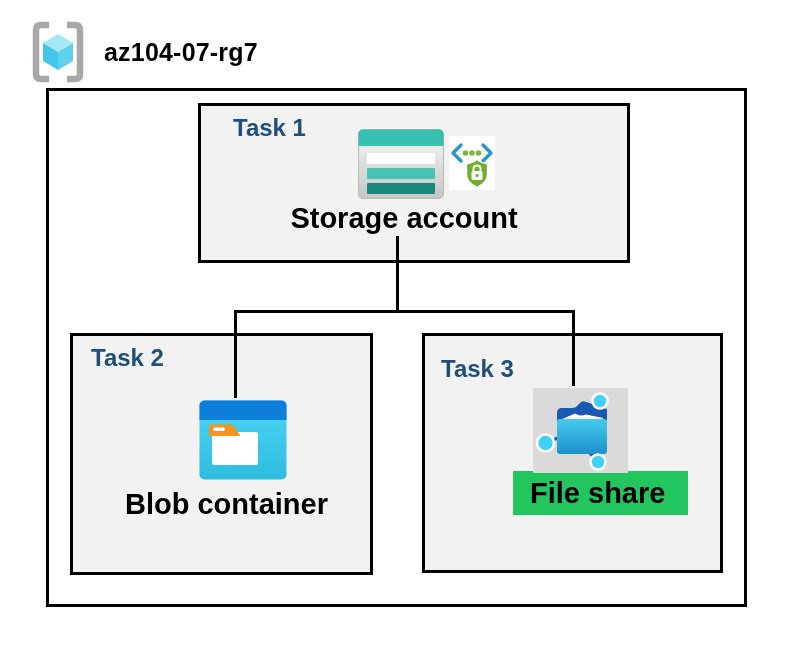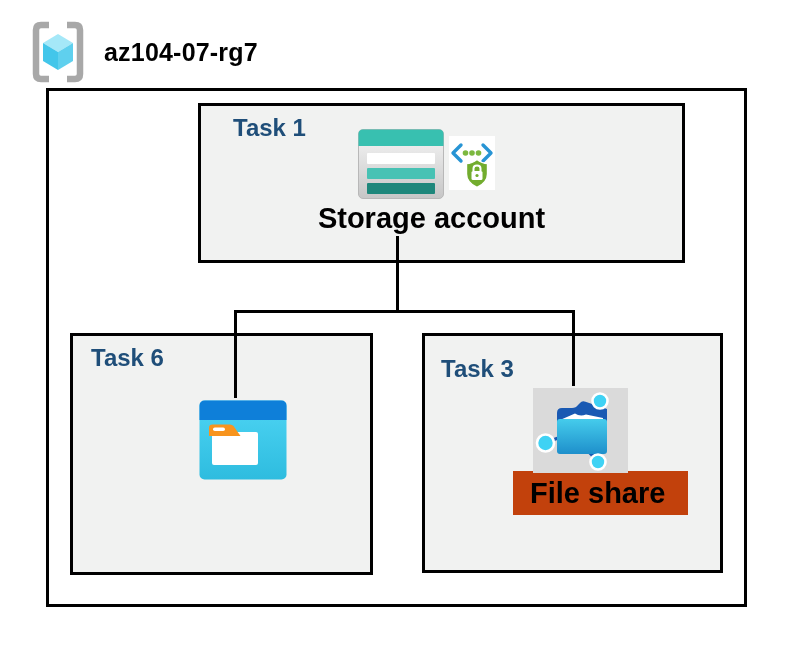--- a/index.html
+++ b/index.html
@@ -16,21 +16,21 @@
   
   .outer-box{
     position:absolute;left:46px;top:88px;width:701px;height:519px;
     border:3px solid #000;background:#fff;box-sizing:border-box;
   }
   
   .task-box{
     position:absolute;border:3px solid #000;background:#F1F2F1;
     box-sizing:border-box;
   }
-  .task1{left:198px;top:103px;width:487px;height:160px;}
+  .task1{left:198px;top:103px;width:432px;height:160px;}
   .task2{left:70px;top:333px;width:303px;height:242px;}
   .task3{left:422px;top:333px;width:301px;height:240px;}
   .task-label{
     position:absolute;font-size:24px;font-weight:bold;color:#1F4E79;line-height:1.1;
   }
   .task1 .task-label{left:32px;top:9px;}
   .task2 .task-label{left:18px;top:9px;}
   .task3 .task-label{left:16px;top:9px;margin-top:11px;}
   .item-label{
     position:absolute;font-size:29px;font-weight:bold;color:#000;line-height:1.1;
@@ -38,21 +38,21 @@
   .task1 .item-label{left:0;top:97px;width:100%;text-align:center;transform:translateX(-10px);}
   .task2 .item-label{left:0;top:153px;width:100%;text-align:center;transform:translateX(5px);}
   
   .storage-icon{position:absolute;left:157px;top:23px;width:86px;height:70px;}
   .secure-code-icon{position:absolute;left:248px;top:30px;width:46px;height:54px;}
   
   .blob-icon{position:absolute;left:126px;top:64px;width:88px;height:80px;}
   
   .fileshare-icon{position:absolute;left:108px;top:52px;width:95px;height:85px;z-index:6;}
   .fileshare-band{
-    position:absolute;left:88px;top:135px;width:175px;height:44px;background:#c2410c;
+    position:absolute;left:88px;top:135px;width:175px;height:44px;background:#22c55e;
   }
   .fileshare-band .item-label{position:static;display:block;padding:7px 0 0 17px;}
   
   .conn{position:absolute;background:#000;z-index:5;}
   .conn-v1{left:396px;top:236px;width:3px;height:77px;}
   .conn-h {left:234px;top:310px;width:341px;height:3px;}
   .conn-v2{left:234px;top:310px;width:3px;height:88px;}
   .conn-v3{left:572px;top:310px;width:3px;height:76px;}
 </style>
 </head>
@@ -105,36 +105,37 @@
       <path d="M28 23.5 Q33 27.5 38.5 27.5 V38 Q38.5 46.5 28 51.5 Q17.5 46.5 17.5 38 V27.5 Q23 27.5 28 23.5 Z" fill="#72AC2E" stroke="#FFFFFF" stroke-width="1.4"></path>
       <path d="M24.5 35 V32.5 Q24.5 29.5 28 29.5 Q31.5 29.5 31.5 32.5 V35" fill="none" stroke="#FFFFFF" stroke-width="2"></path>
       <rect x="22.5" y="35" width="11" height="9" rx="1.5" fill="#FFFFFF"></rect>
       <circle cx="28" cy="39.5" r="1.6" fill="#72AC2E"></circle>
     </svg>
 
     <div class="item-label">Storage account</div>
   </div>
 
   <div class="task-box task2">
-    <div class="task-label">Task 6</div>
+    <div class="task-label">Task 2</div>
 
     <svg class="blob-icon" viewBox="0 0 88 80">
       <defs>
         <linearGradient id="blobBody" x1="0" y1="0" x2="0" y2="1">
           <stop offset="0" stop-color="#4ED5F4"></stop>
             <stop offset="1" stop-color="#2EBCDF"></stop>
         </linearGradient>
       </defs>
       <rect x="0.5" y="0.5" width="87" height="79" rx="5" fill="url(#blobBody)"></rect>
       <path d="M0.5 20 V6 Q0.5 0.5 6 0.5 H82 Q87.5 0.5 87.5 6 V20 Z" fill="#0E7FD9"></path>
       <rect x="13" y="32" width="46" height="33" rx="2" fill="#FFFFFF"></rect>
       <path d="M10 36 V27.5 Q10 24.5 13.5 24.5 H31 Q33 24.5 34.5 26 L41.5 36 Z" fill="#F7941E"></path>
       <rect x="14" y="27.5" width="12" height="3.6" rx="1.8" fill="#FFFFFF"></rect>
     </svg>
 
+    <div class="item-label">Blob container</div>
   </div>
 
   <div class="task-box task3">
     <div class="task-label">Task 3</div>
 
     <svg class="fileshare-icon" viewBox="0 0 95 85">
       <defs>
         <linearGradient id="fsBody" x1="0" y1="0" x2="0" y2="1">
           <stop offset="0" stop-color="#45CCEC"></stop>
             <stop offset="1" stop-color="#1E8FCB"></stop>

